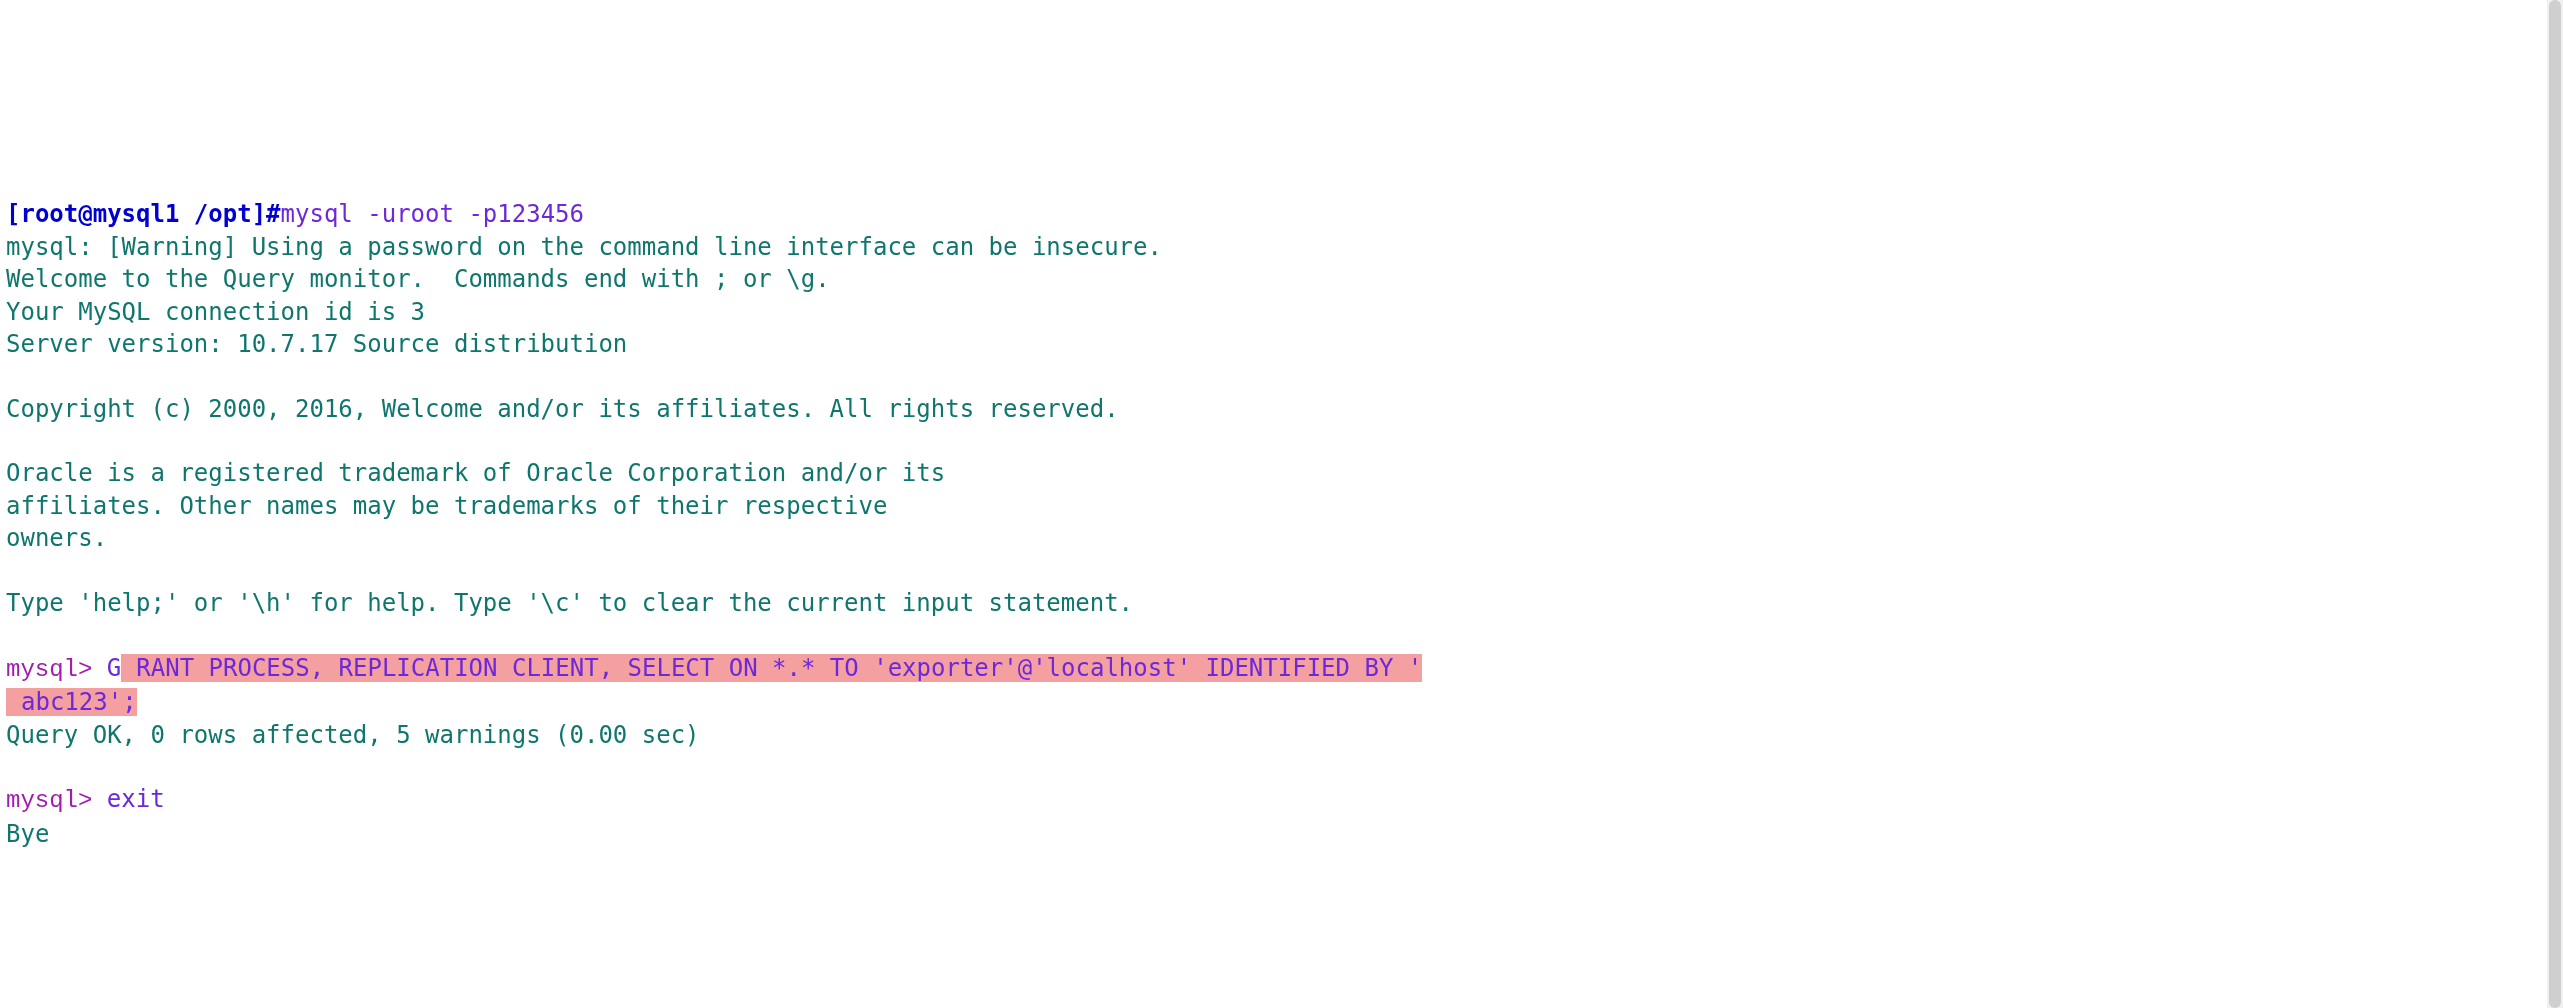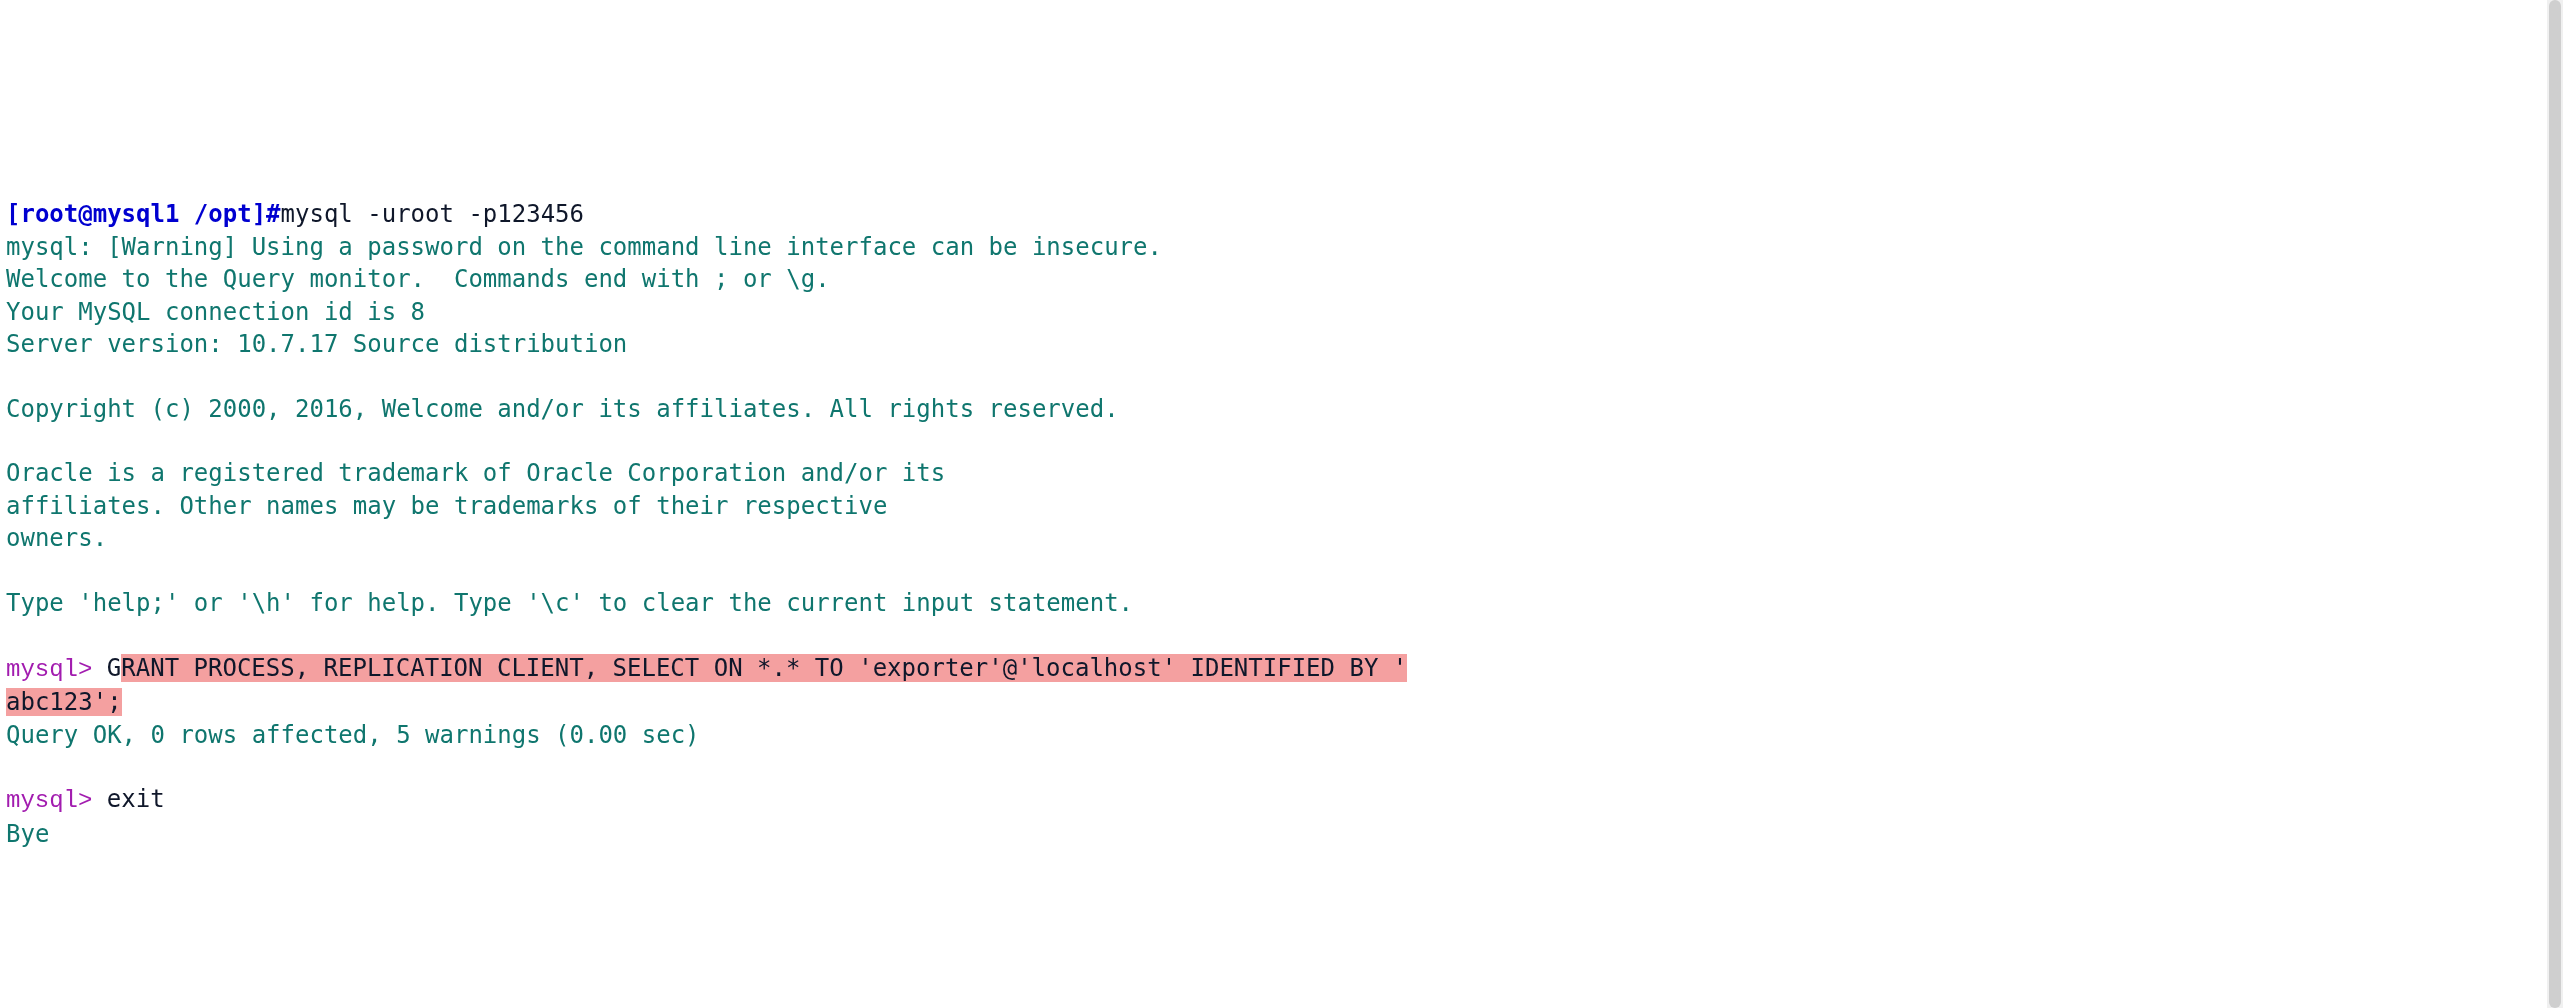--- a/index.html
+++ b/index.html
@@ -11,24 +11,24 @@
     line-height: 1.35;
     color: #000000;
     white-space: pre;
   }
   .terminal {
     padding: 4px 6px;
   }
   .prompt-user { color: #0000d0; font-weight: bold; margin-top: 32px; }
   .prompt-path { color: #0000d0; font-weight: bold; }
   .prompt-hash { color: #0000d0; font-weight: bold; }
-  .cmd         { color: #0f172a; }
+  .cmd         { color: #6d28d9; }
   .out         { color: #0f766e; }
   .mysql-prompt{ color: #a21caf; font-family: Liberation Mono, monospace; }
-  .hl          { background: #f4a0a0; }
+  .hl          { background: #f4a0a0; padding-left: 15px; }
   .scrollbar-track {
     position: fixed;
     top: 0;
     right: 0;
     width: 16px;
     height: 100%;
     background: #f0f0f0;
   }
   .scrollbar-thumb {
     position: absolute;
@@ -42,21 +42,21 @@
 </style>
 </head>
 <body>
 
 
 
 <div class="terminal">
 <span class="prompt-user">[root@mysql1 </span><span class="prompt-path">/opt]</span><span class="prompt-hash">#</span><span class="cmd">mysql -uroot -p123456</span>
 <span class="out">mysql: [Warning] Using a password on the command line interface can be insecure.</span>
 <span class="out">Welcome to the Query monitor.  Commands end with ; or \g.</span>
-<span class="out">Your MySQL connection id is 8</span>
+<span class="out">Your MySQL connection id is 3</span>
 <span class="out">Server version: 10.7.17 Source distribution</span>
 <span class="out"></span>
 <span class="out">Copyright (c) 2000, 2016, Welcome and/or its affiliates. All rights reserved.</span>
 <span class="out"></span>
 <span class="out">Oracle is a registered trademark of Oracle Corporation and/or its</span>
 <span class="out">affiliates. Other names may be trademarks of their respective</span>
 <span class="out">owners.</span>
 <span class="out"></span>
 <span class="out">Type 'help;' or '\h' for help. Type '\c' to clear the current input statement.</span>
 <span class="out"></span>

